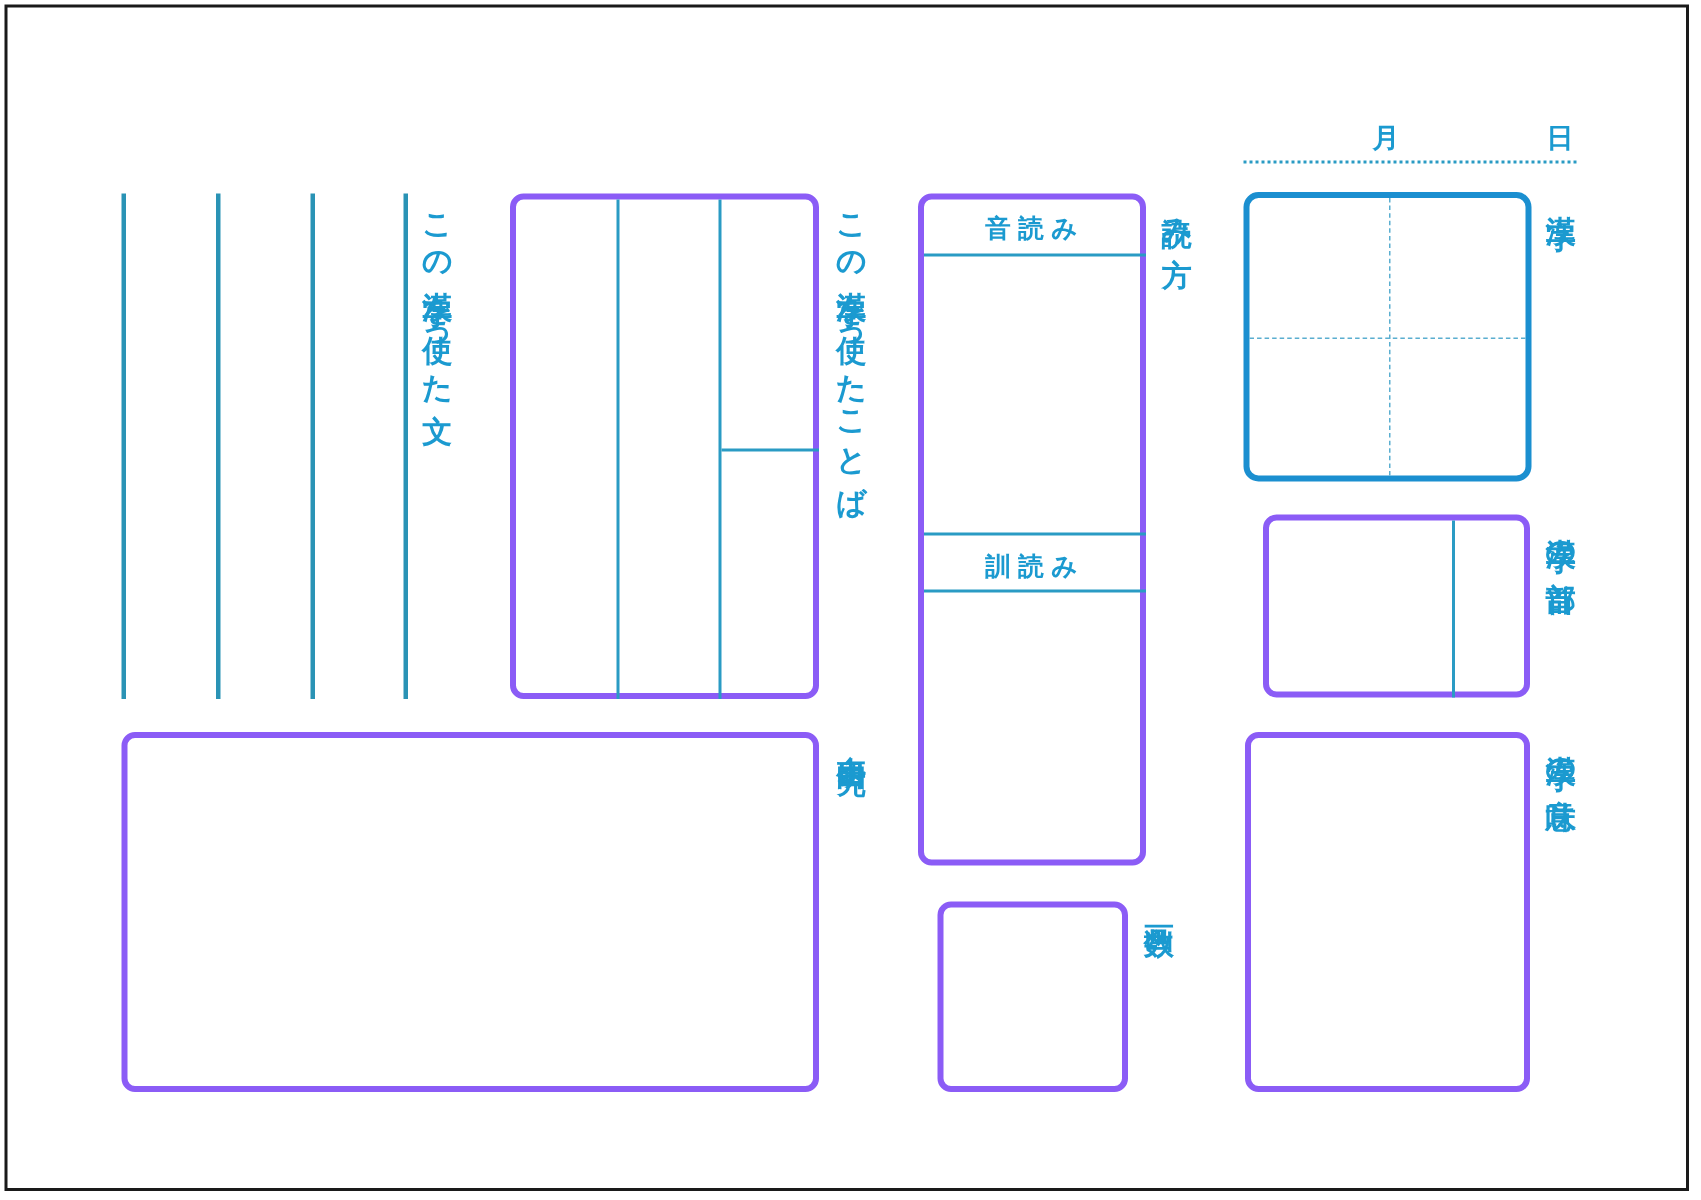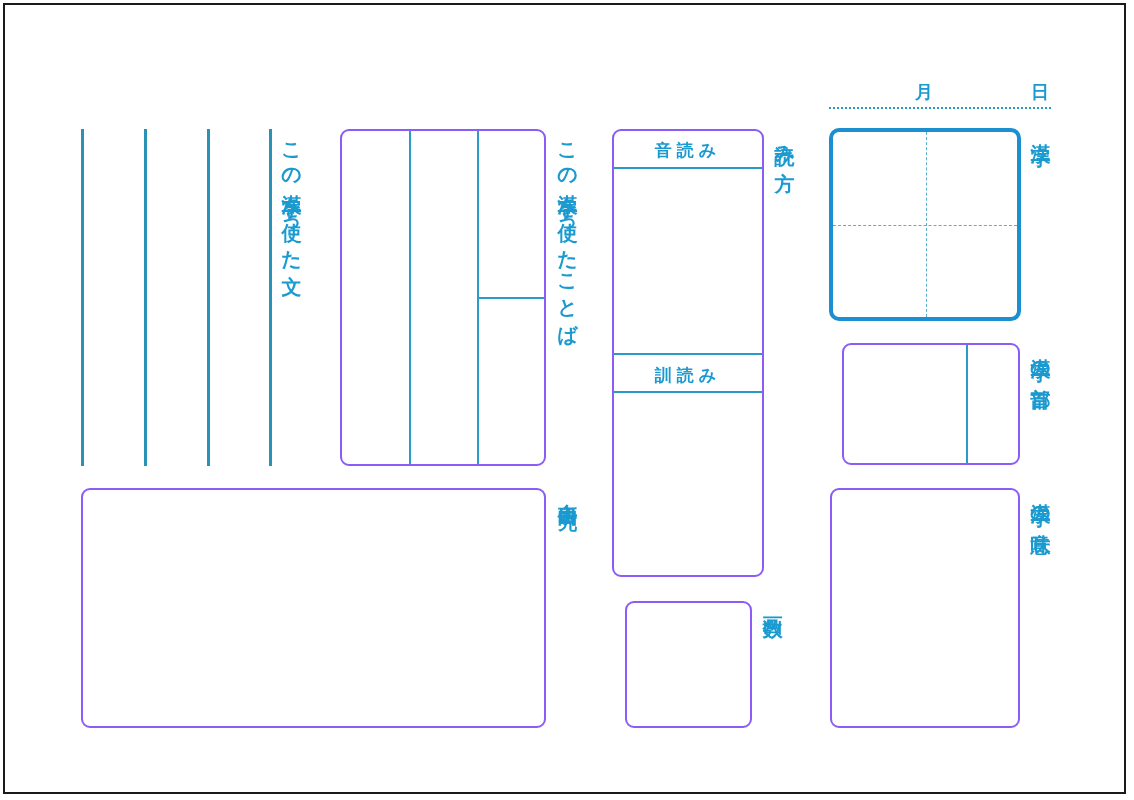--- a/index.html
+++ b/index.html
@@ -1,21 +1,21 @@
 <!DOCTYPE html>
 <html><head>
   <meta charset="utf-8">
   <style>
     html, body { margin: 0; padding: 0; background: #ffffff; }
     body { width: 1134px; height: 800px; position: relative; overflow: hidden;
            font-family: "DejaVu Sans", sans-serif; }
     .sheet { position: absolute; left: 3px; top: 3px; width: 1123px; height: 791px;
              border: 2px solid #1a1a1a; box-sizing: border-box; background: #fff; }
     .abs { position: absolute; box-sizing: border-box; }
-    .box { border: 2px solid #8b5cf6; border-radius: 9px; }
+    .box { border: 4px solid #8b5cf6; border-radius: 9px; }
     .vline { background: #2a93b5; width: 3px; }
     .hline { background: #2a9bc4; height: 2px; }
     .vcol { background: #2a9bc4; width: 2px; }
     .vtext { color: #1b9ad0; font-weight: bold; font-size: 20px; line-height: 24px;
              writing-mode: vertical-rl; text-orientation: upright; letter-spacing: 2px;
              font-family: "DejaVu Sans", sans-serif; }
     .htext { color: #1b9ad0; font-weight: bold; font-size: 17px; letter-spacing: 5px;
              text-align: center; font-family: "DejaVu Sans", sans-serif; }
     .date-label { color: #1b9ad0; font-weight: bold; font-size: 18px; }
     .dotted-h { border-top: 2px dotted #2a9bc4; height: 0; }

